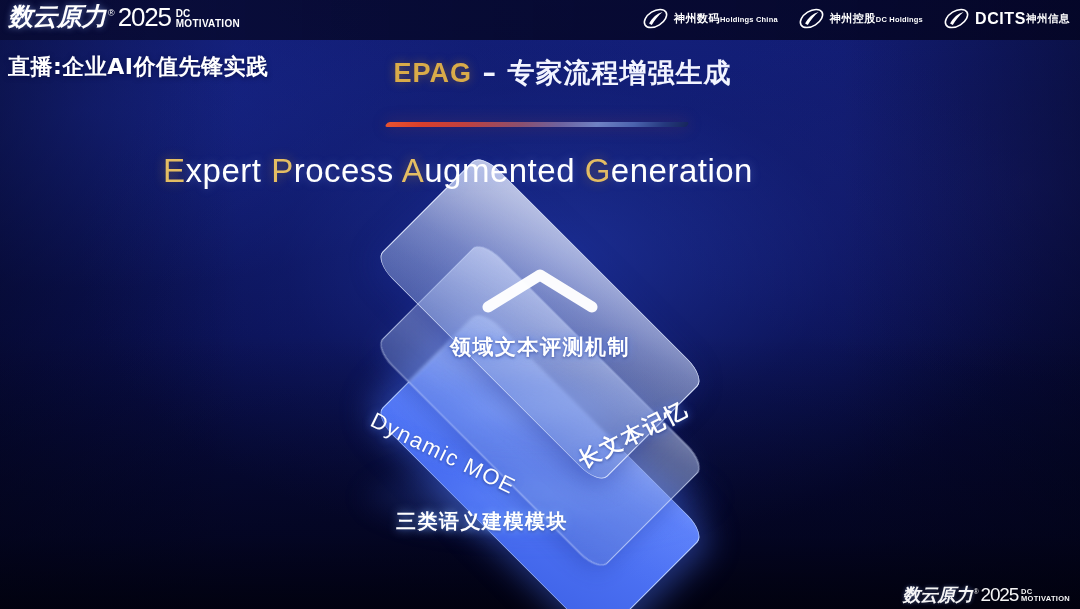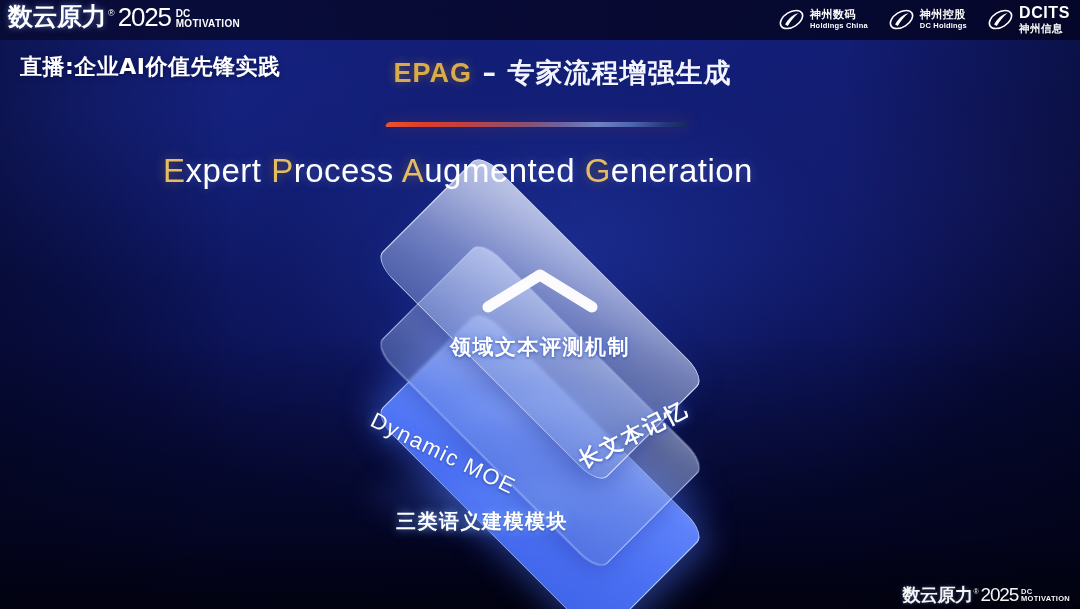--- a/index.html
+++ b/index.html
@@ -42,58 +42,59 @@
   #brand {
     position:absolute; left:8px; top:4px;
     display:flex; align-items:flex-end; gap:2px;
     z-index:8; white-space:nowrap;
   }
   .brand-cn {
     font-size:25px; font-weight:bold; color:#ffffff;
     letter-spacing:-0.5px; line-height:26px;
     font-family:"DejaVu Sans","Liberation Sans",sans-serif;
     text-shadow:0 0 6px rgba(150,180,255,0.55);
+    font-style:italic;
   }
   .brand-reg { font-size:9px; color:#ffffff; line-height:14px; margin:0 1px 10px 0; }
   .brand-year {
     font-size:26px; font-weight:normal; color:#ffffff; line-height:26px;
     letter-spacing:-1.2px;
     font-family:"Liberation Sans",sans-serif;
   }
   #brand-dcm { display:flex; flex-direction:column; margin:0 0 1px 3px; }
   .brand-dc {
     font-size:10px; font-weight:bold; color:#ffffff; line-height:9px;
     letter-spacing:0.2px;
   }
   .brand-mot {
     font-size:10px; font-weight:bold; color:#ffffff; line-height:11px;
     letter-spacing:0.3px;
   }
 
   
   #liveline {
-    position:absolute; left:20px; top:52px; z-index:8;
+    position:absolute; left:8px; top:52px; z-index:8;
     font-size:22px; font-weight:bold; color:#ffffff;
     letter-spacing:0.5px; white-space:nowrap;
     font-family:"DejaVu Sans","Liberation Sans",sans-serif;
     text-shadow:0 1px 5px rgba(10,16,70,0.9);
   }
 
   
   #logos {
     position:absolute; right:10px; top:5px; z-index:9;
     display:flex; align-items:center; gap:20px;
   }
   .logo { display:flex; align-items:center; gap:5px; }
   .logo-mark {
     width:27px; height:27px; flex:none;
     position:relative;
   }
   .logo-mark svg { display:block; }
-  .logo-txt { display:flex; flex-direction:column; line-height:1; }
+  .logo-txt { display:flex; flex-direction:row; line-height:1; }
   .logo-cn {
     font-size:11px; font-weight:bold; color:#ffffff;
     letter-spacing:0.5px;
     font-family:"DejaVu Sans","Liberation Sans",sans-serif;
   }
   .logo-en {
     font-size:7.5px; font-weight:bold; color:#ffffff;
     letter-spacing:0.2px; margin-top:2.5px;
   }
   .logo-big {

